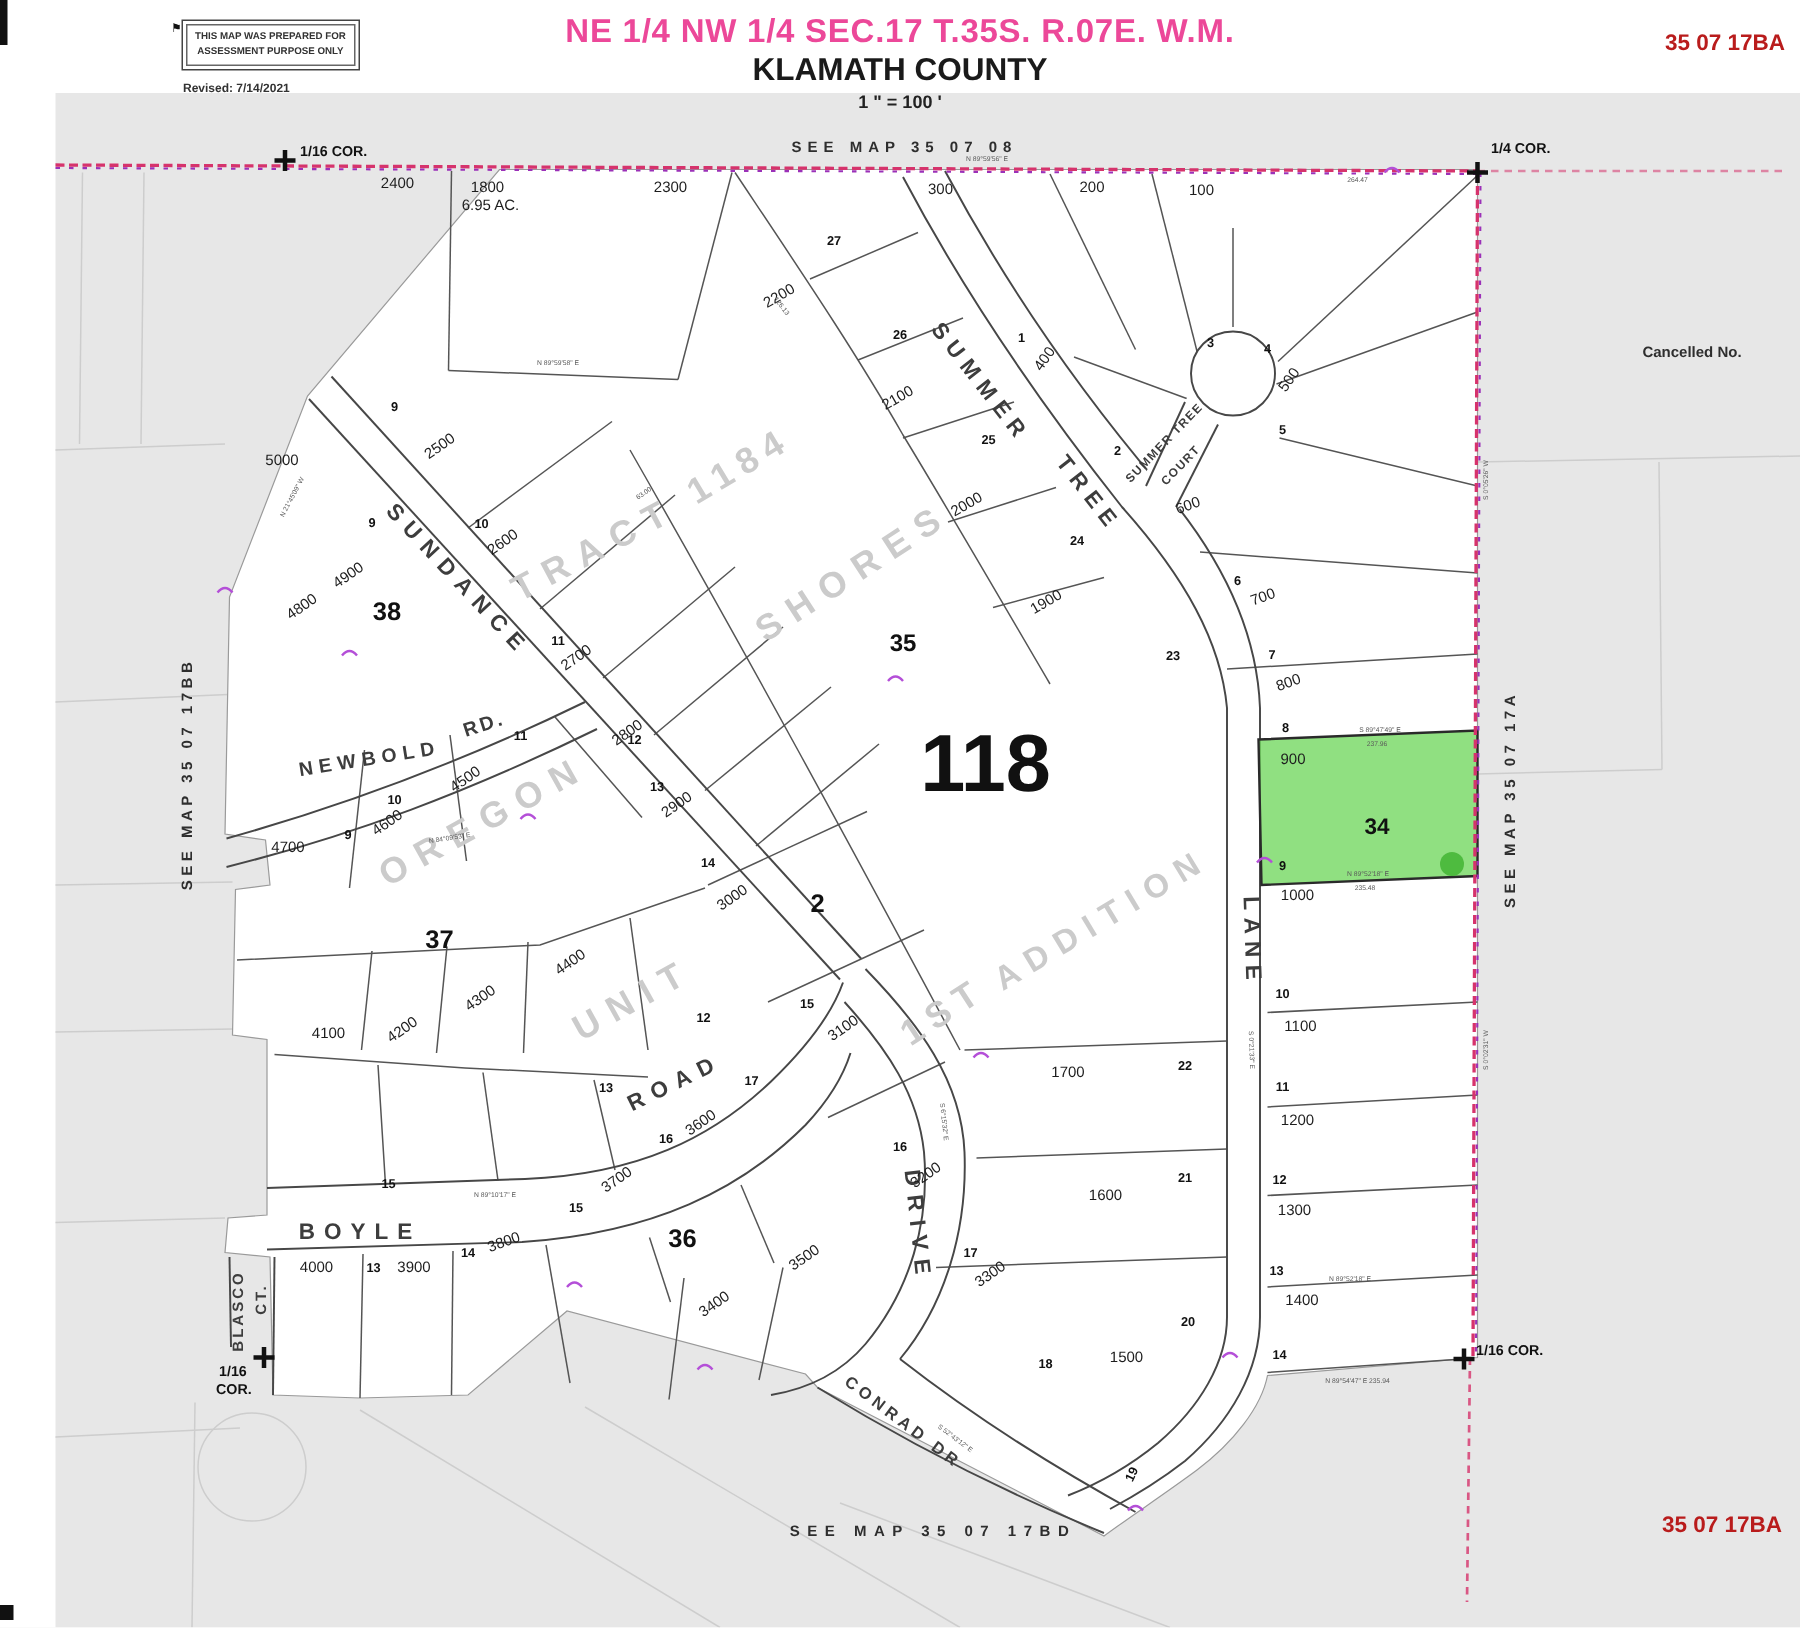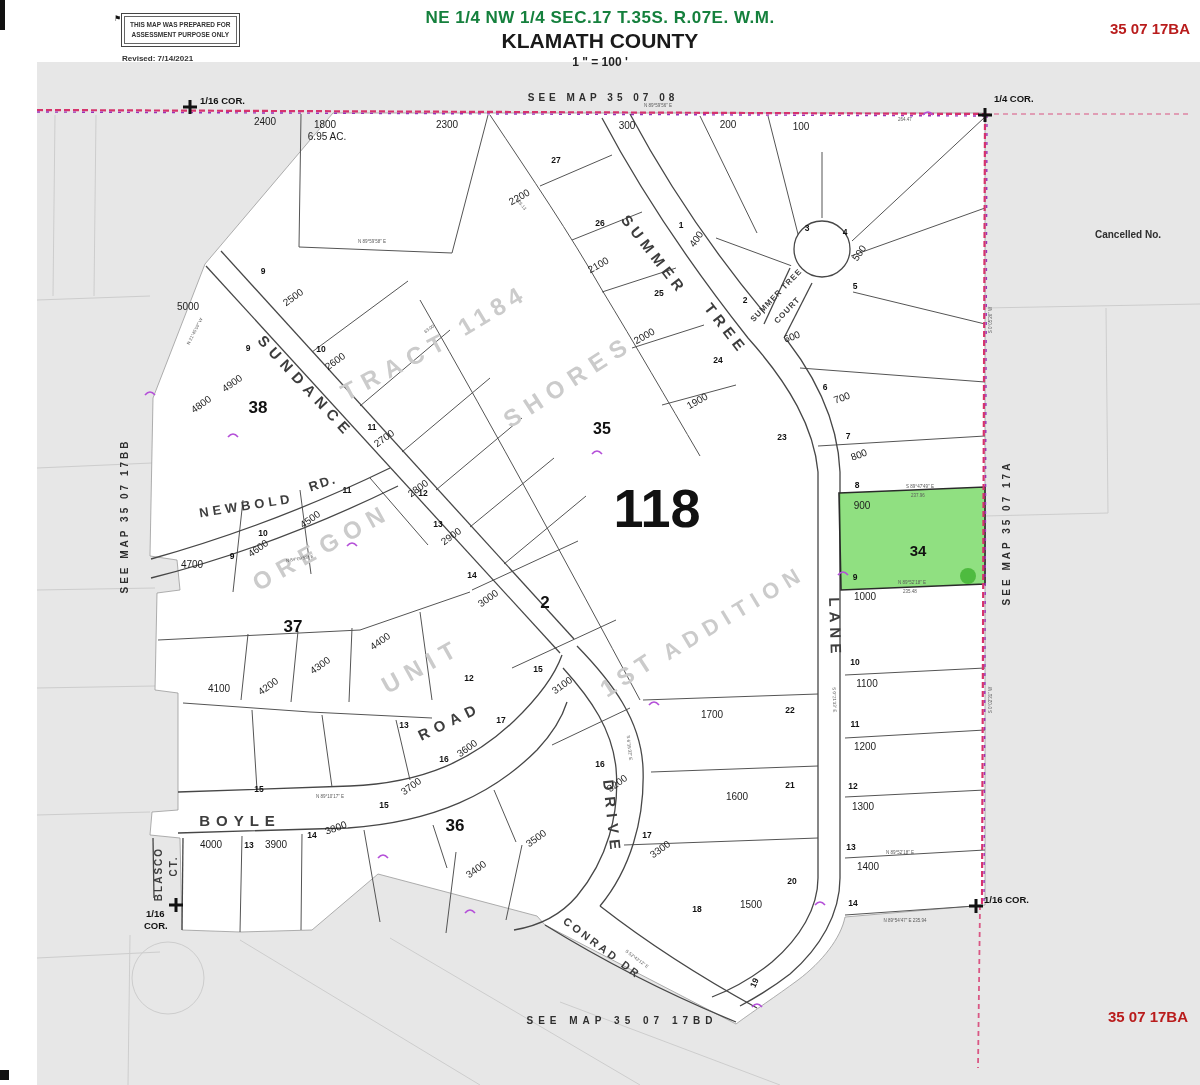--- a/index.html
+++ b/index.html
@@ -1,21 +1,21 @@
 <!DOCTYPE html>
 <html><head>
 <meta charset="utf-8">
 <style>
   html,body{margin:0;padding:0;background:#fff;}
   #page{position:relative;width:1200px;height:1085px;background:#fff;overflow:hidden;
         font-family:"Liberation Sans",sans-serif;}
   #map-svg{position:absolute;left:0;top:0;}
   
   .hdr-title{position:absolute;left:0;right:0;top:8px;text-align:center;z-index:5;pointer-events:none;}
-  .t1{font-size:17px;font-weight:bold;color:#15803d;letter-spacing:.5px;}
+  .t1{font-size:22px;font-weight:bold;color:#ec4899;letter-spacing:.5px;}
   .t2{font-size:21px;font-weight:bold;color:#1a1a1a;margin-top:1px;}
   .t3{font-size:12px;font-weight:bold;color:#222;margin-top:2px;}
   .map-id{position:absolute;font-size:15px;font-weight:bold;color:#b91c1c;z-index:5;}
   #map-id-top{top:20px;right:10px;}
   #map-id-bottom{top:1008px;right:12px;}
   #disclaimer{position:absolute;left:121px;top:13px;border:1px solid #444;padding:2px;z-index:5;background:#fff;}
   #disclaimer .inner{border:1px solid #666;padding:3px 5px;font-size:6.5px;font-weight:bold;
         color:#333;text-align:center;line-height:1.5;}
   #flag{position:absolute;left:114px;top:14px;font-size:8px;color:#111;z-index:6;}
   #revised{position:absolute;left:122px;top:54px;font-size:8px;font-weight:bold;color:#333;z-index:5;}

